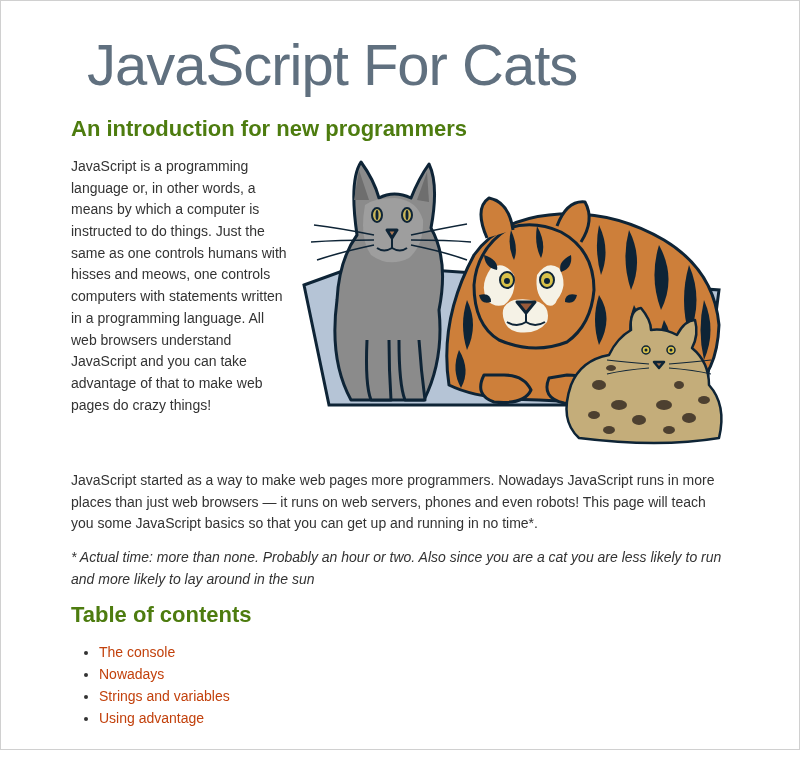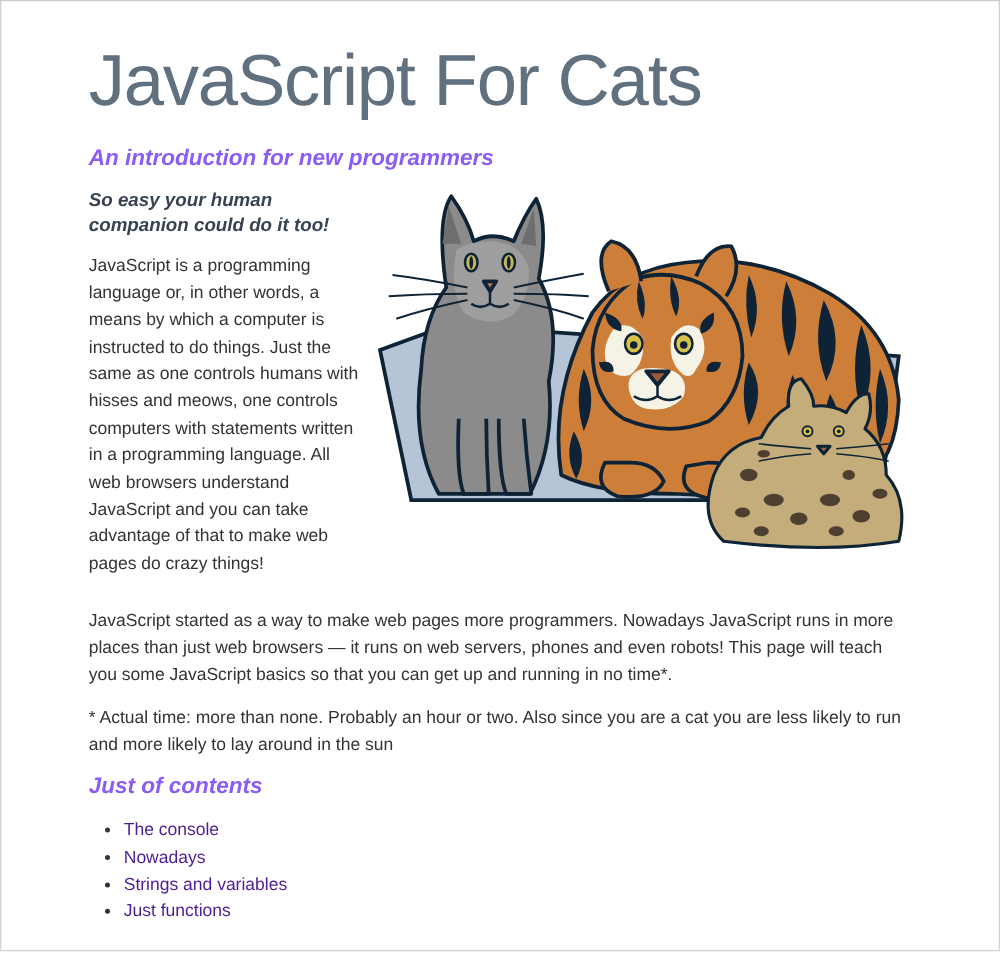--- a/index.html
+++ b/index.html
@@ -9,29 +9,28 @@
     color: #333333;
     background: #ffffff;
     width: 800px;
     padding: 30px 70px 20px 70px;
     border: 1px solid #d0d0d0;
   }
   h1 {
     font-size: 58px;
     font-weight: normal;
     color: #60707f;
-    margin: 0 0 18px 0;
+    margin: 0 0 18px 16px;
     letter-spacing: -1px;
   }
   h2 {
-    font-size: 18px;
+    font-size: 22px;
     font-weight: bold;
-    color: #8b5cf6;
+    color: #4d7c0f;
     margin: 0 0 14px 0;
-    font-style: italic;
   }
   h3.tagline {
     font-size: 15px;
     font-weight: bold;
     font-style: italic;
     color: #374350;
     margin: 0 0 10px 0;
     line-height: 1.35;
   }
   .intro-block {
@@ -43,32 +42,33 @@
     width: 430px;
     margin: -6px 0 8px 10px;
   }
   p {
     font-size: 14px;
     line-height: 1.55;
     color: #333333;
     margin: 0 0 12px 0;
   }
   .footnote {
+    font-style: italic;
   }
   ul.toc {
     margin: 4px 0 0 0;
     padding-left: 28px;
   }
   ul.toc li {
     font-size: 14px;
     line-height: 1.55;
     color: #333333;
   }
   ul.toc li a {
-    color: #4c1d95;
+    color: #c2410c;
     text-decoration: none;
   }
 </style>
 </head>
 <body>
 
 <h1>JavaScript For Cats</h1>
 
 <h2>An introduction for new programmers</h2>
 
@@ -183,29 +183,28 @@
 
       <g stroke-width="1.2">
         <path d="M 350 214 Q 325 212 308 210" fill="none"></path>
         <path d="M 350 218 Q 325 220 308 224" fill="none"></path>
         <path d="M 370 214 Q 395 212 412 210" fill="none"></path>
         <path d="M 370 218 Q 395 220 412 224" fill="none"></path>
       </g>
     </g>
   </svg>
 
-  <h3 class="tagline">So easy your human companion could do it too!</h3>
 
   <p>JavaScript is a programming language or, in other words, a means by which a computer is instructed to do things. Just the same as one controls humans with hisses and meows, one controls computers with statements written in a programming language. All web browsers understand JavaScript and you can take advantage of that to make web pages do crazy things!</p>
 </div>
 
 <p>JavaScript started as a way to make web pages more programmers. Nowadays JavaScript runs in more places than just web browsers — it runs on web servers, phones and even robots! This page will teach you some JavaScript basics so that you can get up and running in no time*.</p>
 
 <p class="footnote">* Actual time: more than none. Probably an hour or two. Also since you are a cat you are less likely to run and more likely to lay around in the sun</p>
 
-<h2>Just of contents</h2>
+<h2>Table of contents</h2>
 
 <ul class="toc">
   <li><a href="#">The console</a></li>
   <li><a href="#">Nowadays</a></li>
   <li><a href="#">Strings and variables</a></li>
-  <li><a href="#">Just functions</a></li>
+  <li><a href="#">Using advantage</a></li>
 </ul>
 
 </body></html>

